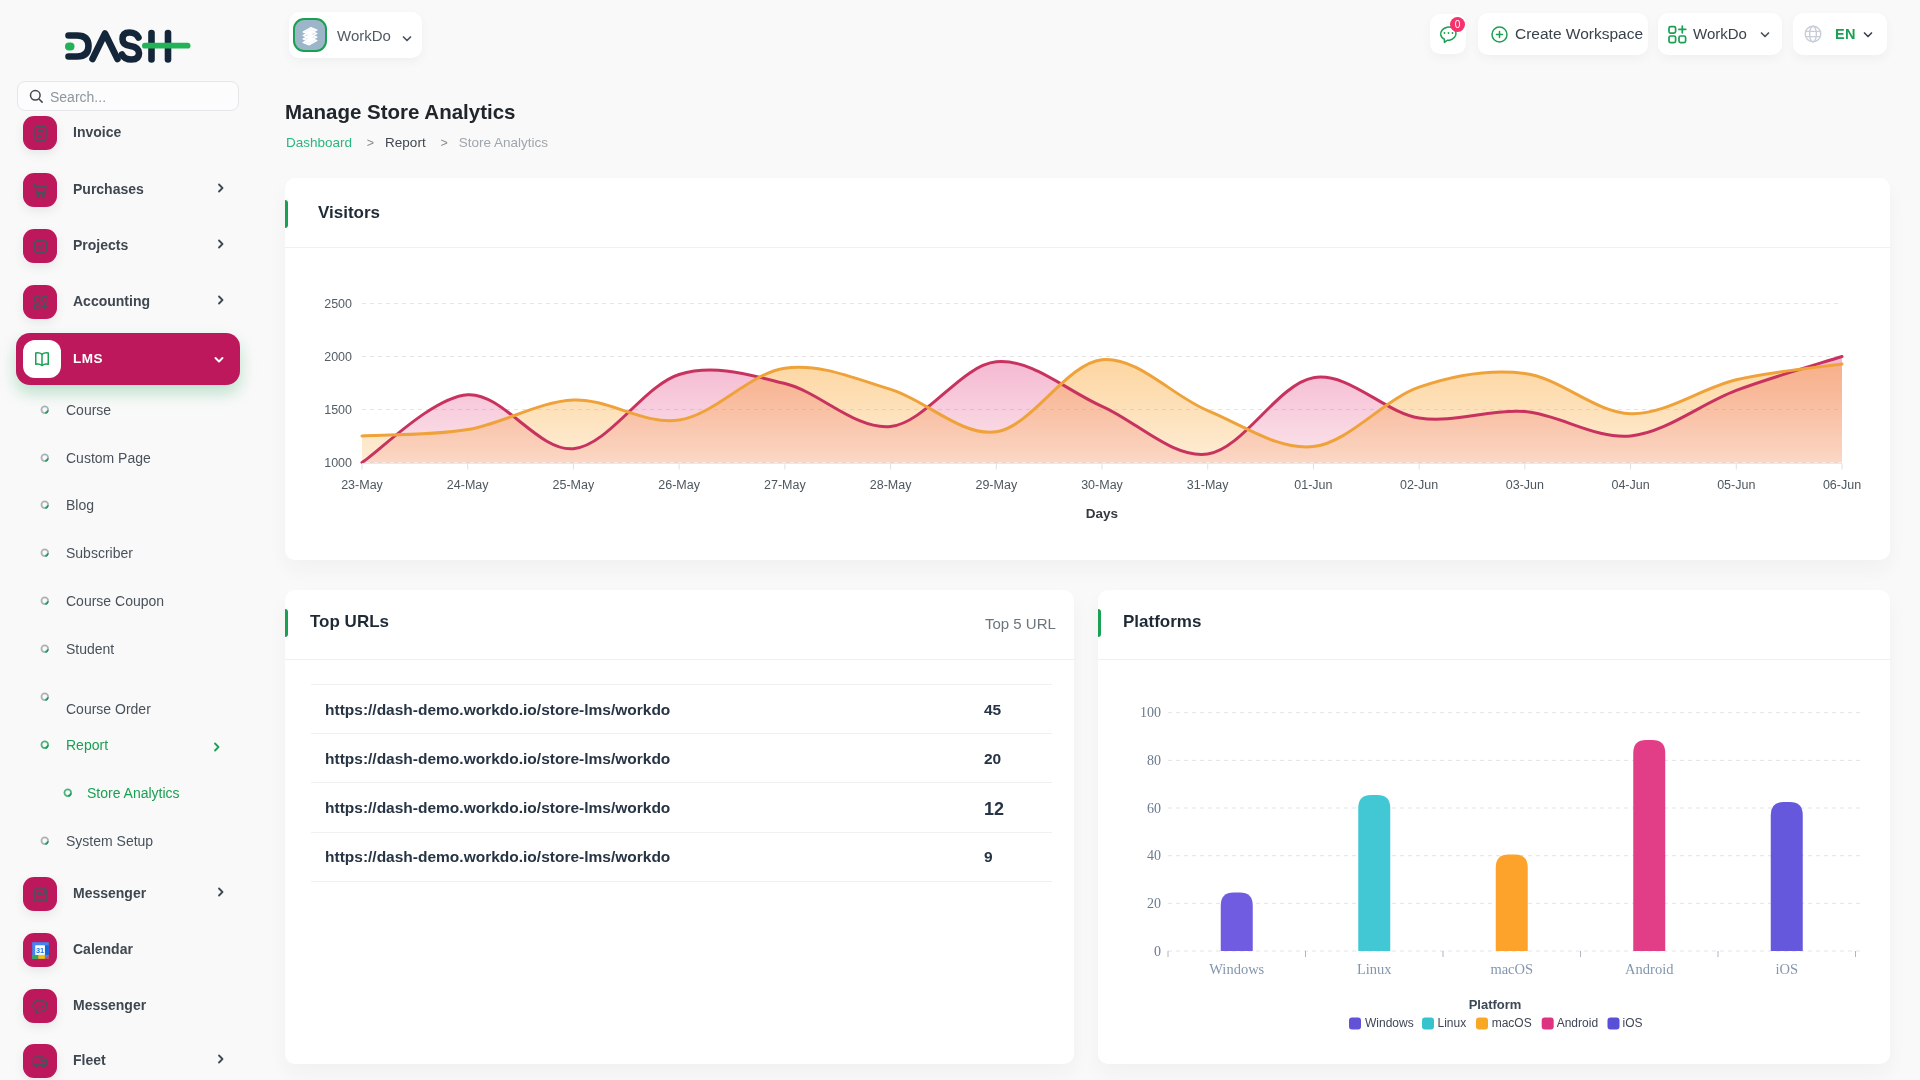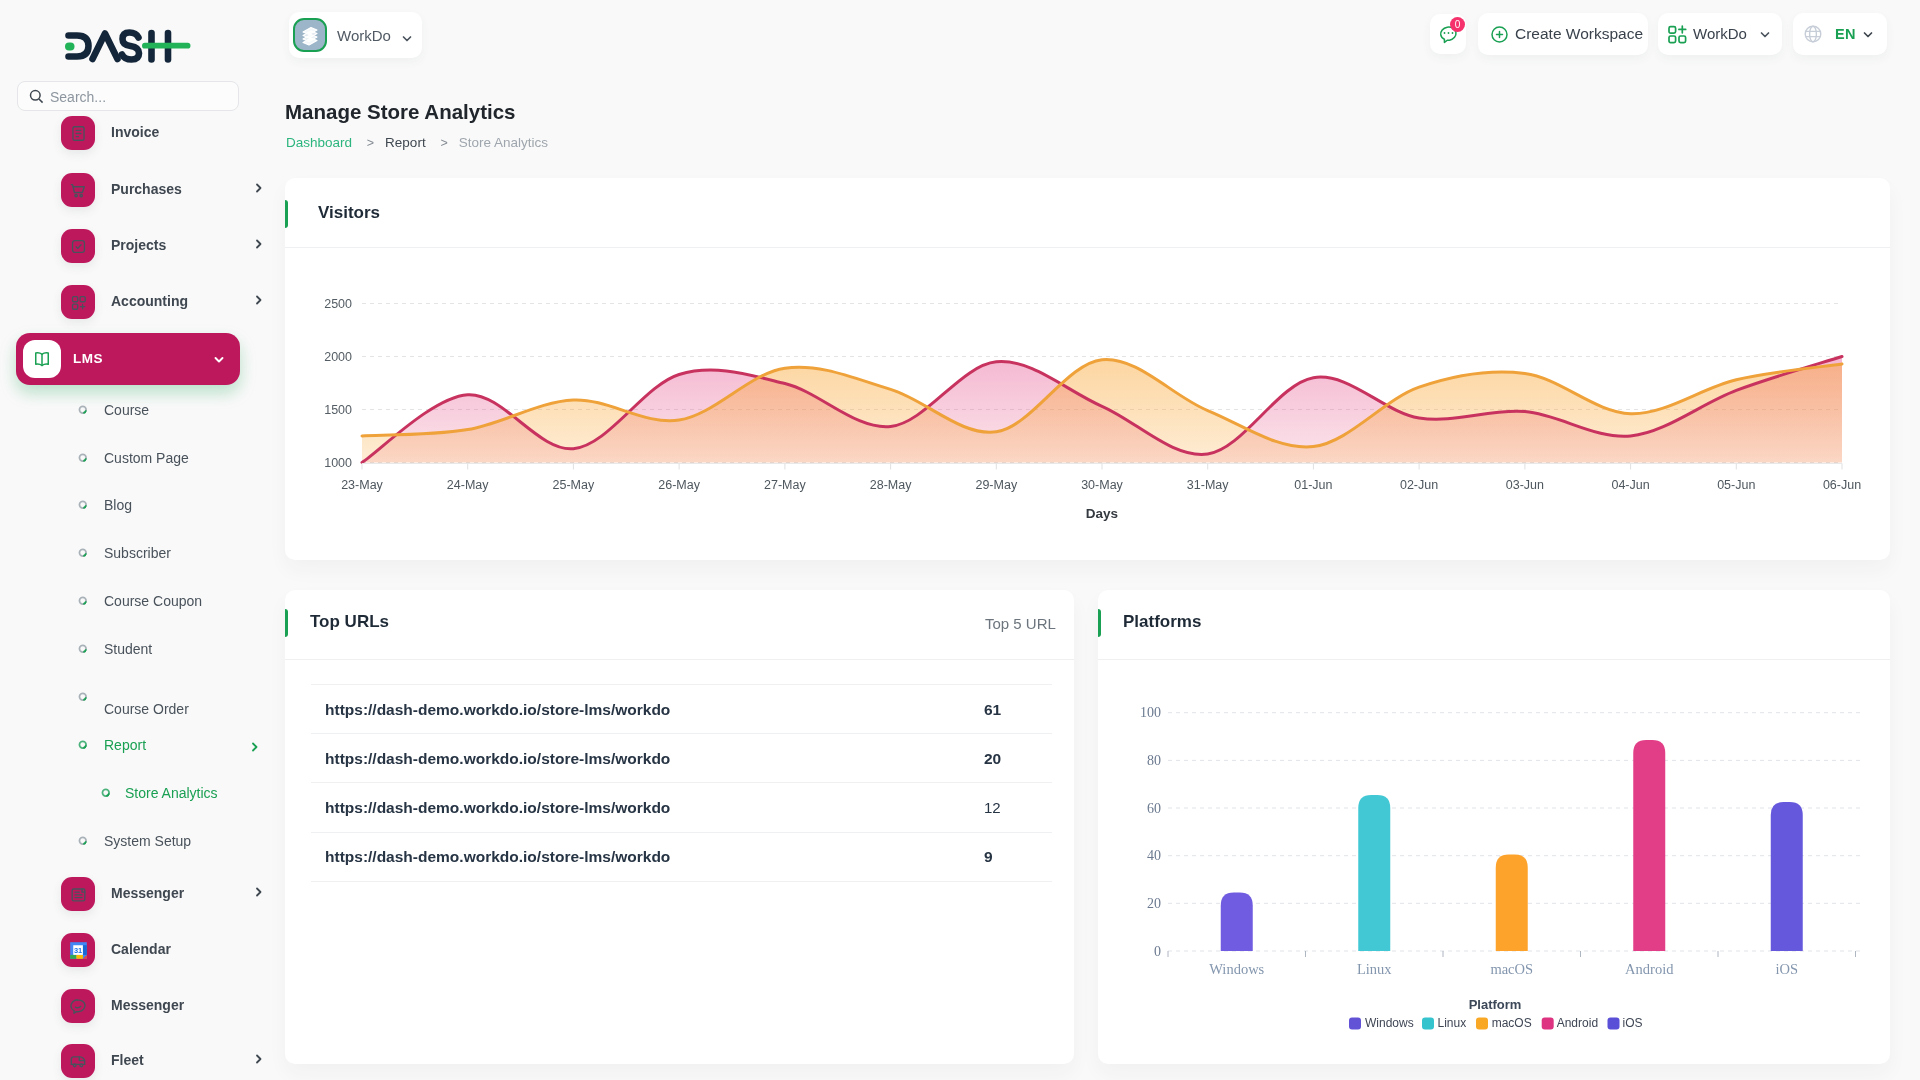--- a/index.html
+++ b/index.html
@@ -6,21 +6,21 @@
   html,body { width:1920px; height:1080px; overflow:hidden; background:#f9f9f9;
     font-family:"Liberation Sans", sans-serif; }
   .abs { position:absolute; }
   .card { position:absolute; background:#fff; border-radius:10px;
     box-shadow:0 10px 20px rgba(46,56,70,0.04); }
   .cardhead { position:absolute; left:0; top:0; right:0; height:70px;
     border-bottom:1px solid #eef0f2; }
   .greenbar { position:absolute; left:0; width:3px; background:#1aa053;
     border-radius:0 3px 3px 0; }
   .ctitle { position:absolute; left:25px; font-size:17px; font-weight:bold; color:#1f2a37; }
-  .mitem { position:absolute; left:0; width:256px; height:40px;margin-left:38px; }
+  .mitem { position:absolute; left:0; width:256px; height:40px; }
   .ibox { position:absolute; left:23px; top:0; width:34px; height:34px; background:#be185d;
     border-radius:11px; box-shadow:0 4px 10px rgba(80,90,100,0.10);
     display:flex; align-items:center; justify-content:center; }
   .mtext { position:absolute; left:73px; font-size:14px; font-weight:bold; color:#3f4750; }
   .marrow { position:absolute; left:214px; }
   .sbullet { position:absolute; left:40px; width:9.5px; height:9.5px; border-radius:50%; }
   .stext { position:absolute; left:66px; font-size:14px; color:#49525b; }
   .topbtn { position:absolute; top:13px; height:42px; background:#fff; border-radius:10px;
     box-shadow:0 4px 10px rgba(60,70,80,0.05); }
 </style>
@@ -390,25 +390,25 @@
   <div class="greenbar" style="top:19px;height:28px;"></div>
   <div class="ctitle" style="top:22px;">Top URLs</div>
   <div class="abs" style="left:700px;top:25px;font-size:15px;color:#6c757d;">Top 5 URL</div>
   <div id="urltable">
     <div class="abs" style="left:26px;top:94px;width:741px;height:1px;background:#eef0f2;"></div>
     <div class="abs" style="left:26px;top:143px;width:741px;height:1px;background:#eef0f2;"></div>
     <div class="abs" style="left:26px;top:192px;width:741px;height:1px;background:#eef0f2;"></div>
     <div class="abs" style="left:26px;top:242px;width:741px;height:1px;background:#eef0f2;"></div>
     <div class="abs" style="left:26px;top:291px;width:741px;height:1px;background:#eef0f2;"></div>
     <div class="abs" style="left:40px;top:111px;font-size:15.5px;font-weight:bold;color:#273444;">https://dash-demo.workdo.io/store-lms/workdo</div>
-    <div class="abs" style="left:699px;top:111px;font-size:15.5px;font-weight:bold;color:#273444;">61</div>
+    <div class="abs" style="left:699px;top:111px;font-size:15.5px;font-weight:bold;color:#273444;">45</div>
     <div class="abs" style="left:40px;top:160px;font-size:15.5px;font-weight:bold;color:#273444;">https://dash-demo.workdo.io/store-lms/workdo</div>
     <div class="abs" style="left:699px;top:160px;font-size:15.5px;font-weight:bold;color:#273444;">20</div>
     <div class="abs" style="left:40px;top:209px;font-size:15.5px;font-weight:bold;color:#273444;">https://dash-demo.workdo.io/store-lms/workdo</div>
-    <div class="abs" style="left:699px;top:209px;font-size:15px;font-weight:normal;color:#273444;">12</div>
+    <div class="abs" style="left:699px;top:209px;font-size:18px;font-weight:bold;color:#273444;">12</div>
     <div class="abs" style="left:40px;top:258px;font-size:15.5px;font-weight:bold;color:#273444;">https://dash-demo.workdo.io/store-lms/workdo</div>
     <div class="abs" style="left:699px;top:258px;font-size:15.5px;font-weight:bold;color:#273444;">9</div>
   </div>
 </div>
 
 <div class="card" style="left:1098px;top:590px;width:792px;height:474px;">
   <div class="cardhead"></div>
   <div class="greenbar" style="top:19px;height:28px;"></div>
   <div class="ctitle" style="top:22px;">Platforms</div>
   <svg id="barchart" class="abs" style="left:0;top:0;" width="792" height="474" viewBox="0 0 792 474">

